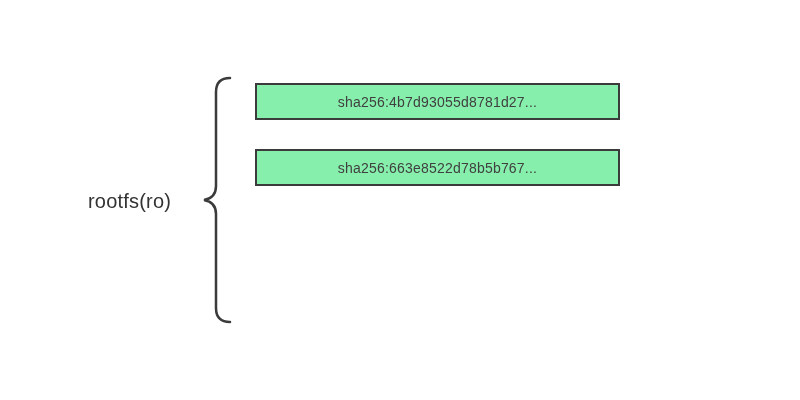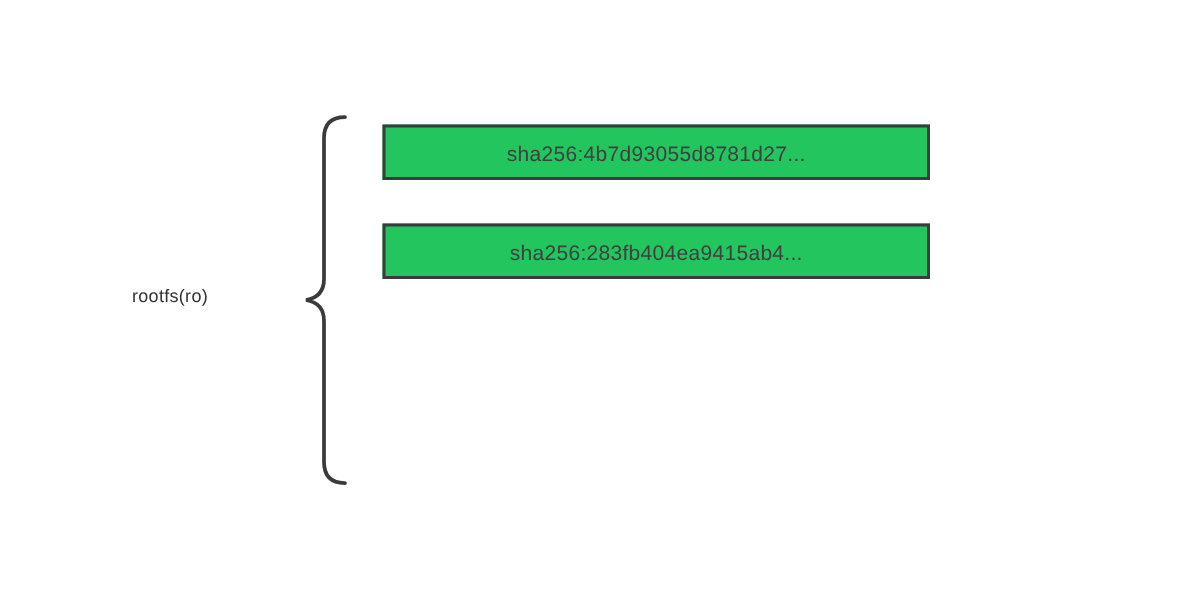--- a/index.html
+++ b/index.html
@@ -14,21 +14,21 @@
   .canvas {
     position: relative;
     width: 800px;
     height: 400px;
     background: #ffffff;
   }
   .rootfs-label {
     position: absolute;
     left: 88px;
     top: 190px;
-    font-size: 12px;
+    font-size: 20px;
     font-weight: 500;
     color: #333333;
     letter-spacing: 0.2px;
   }
   .brace-wrap {
     position: absolute;
     left: 196px;
     top: 68px;
     width: 40px;
     height: 260px;
@@ -39,21 +39,21 @@
     top: 83px;
     width: 365px;
     display: flex;
     flex-direction: column;
     gap: 29px;
   }
   .layer-box {
     box-sizing: border-box;
     height: 37px;
     border: 2px solid #3b3b3b;
-    background: #22c55e;
+    background: #86efac;
     display: flex;
     align-items: center;
     justify-content: center;
   }
   .layer-box span {
     font-size: 14px;
     color: #404040;
     letter-spacing: 0.2px;
     white-space: nowrap;
   }
@@ -69,17 +69,17 @@
     <svg width="40" height="260" viewBox="0 0 40 260" xmlns="http://www.w3.org/2000/svg">
       <path d="M 34 10 Q 20 10 20 24 L 20 118 Q 20 130 8 132 Q 20 134 20 146 L 20 240 Q 20 254 34 254" fill="none" stroke="#3b3b3b" stroke-width="2.5" stroke-linecap="round"></path>
     </svg>
   </div>
 
   <div class="layers-column">
     <div class="layer-box">
       <span>sha256:4b7d93055d8781d27...</span>
     </div>
     <div class="layer-box">
-      <span>sha256:283fb404ea9415ab4...</span>
+      <span>sha256:663e8522d78b5b767...</span>
     </div>
   </div>
 
 </div>
 
 </body></html>

